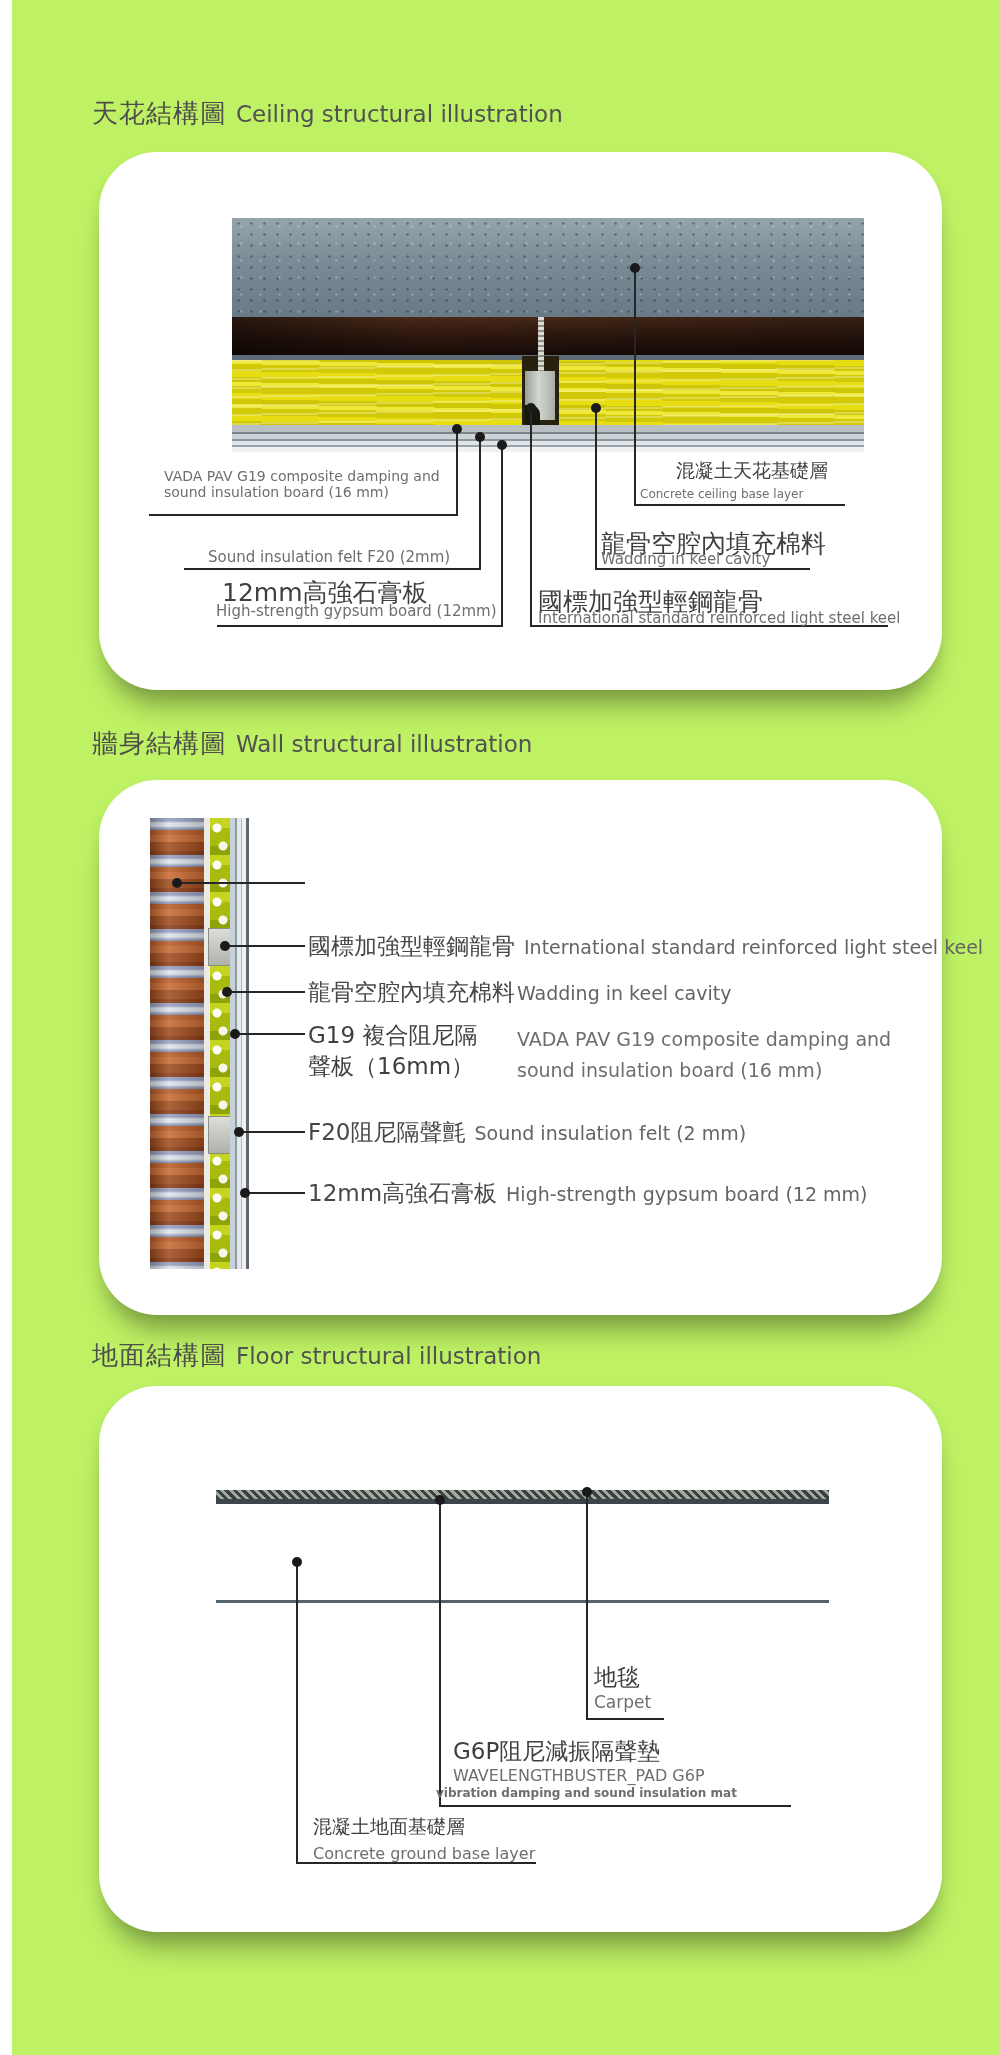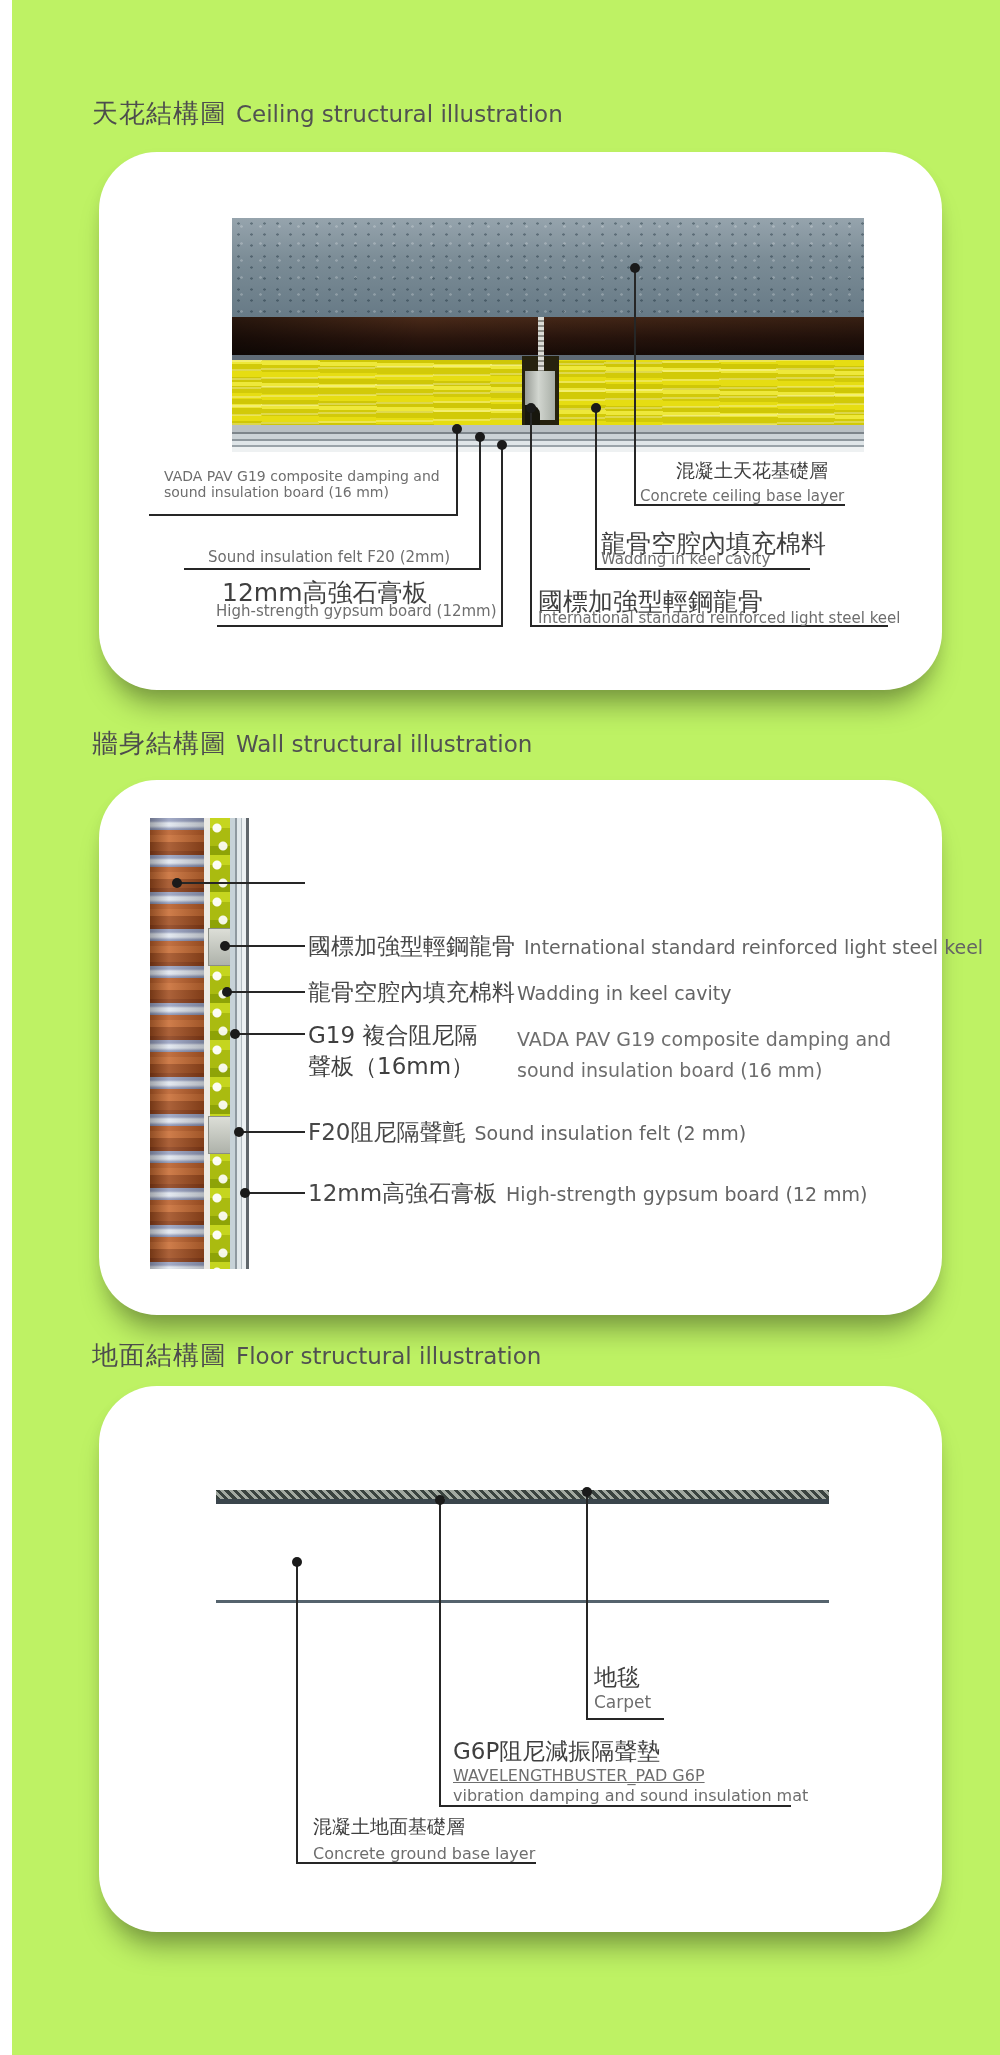--- a/index.html
+++ b/index.html
@@ -114,21 +114,21 @@
   <div class="dot" style="left:490px;top:445px;"></div>
   <div class="dot" style="left:519px;top:408px;"></div>
   <div class="dot" style="left:584px;top:408px;"></div>
   <div class="dot" style="left:623px;top:268px;"></div>
 
   <div class="abs en" style="left:152px;top:468px;font-size:14px;line-height:16px;">
     <div>VADA PAV G19 composite damping and</div>
     <div>sound insulation board (16 mm)</div>
   </div>
   <div class="abs zh" style="left:664px;top:458px;font-size:19px;">混凝土天花基礎層</div>
-  <div class="abs en" style="left:628px;top:487px;font-size:15px;">Concrete ceiling base layer</div>
+  <div class="abs en" style="left:628px;top:487px;font-size:12px;">Concrete ceiling base layer</div>
   <div class="abs en" style="left:196px;top:548px;font-size:15px;">Sound insulation felt F20 (2mm)</div>
   <div class="abs zh" style="left:589px;top:527px;font-size:25px;">龍骨空腔內填充棉料</div>
   <div class="abs en" style="left:589px;top:550px;font-size:15px;">Wadding in keel cavity</div>
   <div class="abs zh" style="left:210px;top:576px;font-size:25px;">12mm高強石膏板</div>
   <div class="abs en" style="left:204px;top:602px;font-size:15px;">High-strength gypsum board (12mm)</div>
   <div class="abs zh" style="left:526px;top:585px;font-size:25px;">國標加強型輕鋼龍骨</div>
   <div class="abs en" style="left:526px;top:609px;font-size:15px;">International standard reinforced light steel keel</div>
 
   <div class="title-line" style="left:80px;top:726px;">
     <span class="title-zh">牆身結構圖</span><span class="title-en">Wall structural illustration</span>
@@ -201,18 +201,18 @@
   <div class="lh" style="left:574px;top:1718px;width:78px;"></div>
   <div class="lh" style="left:427px;top:1805px;width:352px;"></div>
   <div class="lh" style="left:284px;top:1862px;width:240px;"></div>
   <div class="dot" style="left:575px;top:1492px;"></div>
   <div class="dot" style="left:428px;top:1500px;"></div>
   <div class="dot" style="left:285px;top:1562px;"></div>
 
   <div class="abs zh" style="left:582px;top:1662px;font-size:23px;">地毯</div>
   <div class="abs en" style="left:582px;top:1692px;font-size:17px;">Carpet</div>
   <div class="abs zh" style="left:441px;top:1736px;font-size:23px;">G6P阻尼減振隔聲墊</div>
-  <div class="abs en" style="left:441px;top:1766px;font-size:16px;text-decoration:underline;">WAVELENGTHBUSTER_PAD G6P</div>
-  <div class="abs en" style="left:441px;top:1786px;font-size:16px;">vibration damping and sound insulation mat</div>
+  <div class="abs en" style="left:441px;top:1766px;font-size:16px;">WAVELENGTHBUSTER_PAD G6P</div>
+  <div class="abs en" style="left:424px;top:1786px;font-size:12px;font-weight:bold;">vibration damping and sound insulation mat</div>
   <div class="abs zh" style="left:301px;top:1814px;font-size:19px;">混凝土地面基礎層</div>
   <div class="abs en" style="left:301px;top:1844px;font-size:16px;">Concrete ground base layer</div>
 
 </div>
 
 </body></html>

